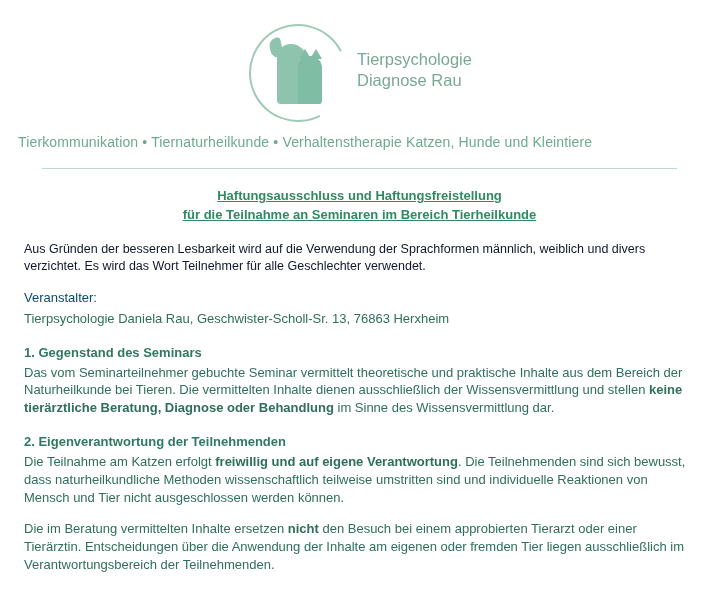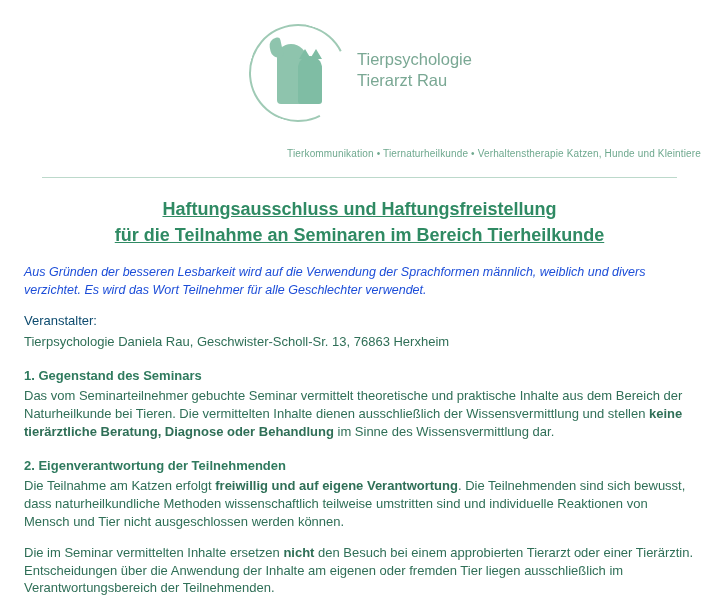--- a/index.html
+++ b/index.html
@@ -119,59 +119,57 @@
     line-height: 1.25;
     color: #7aa894;
     font-size: 16.5px;
     padding-bottom: 8px;
   }
   .logo-text .l1 { display: block; }
   .logo-text .l2 { display: block; }
 
   
   .tagline {
-    text-align: right;
+    text-align: left;
     color: #6fa98f;
-    font-size: 10px;
+    font-size: 14px;
     letter-spacing: 0.15px;
-    margin-top: 14px;
   }
   .rule {
     border-top: 1px solid #bcd9cb;
     margin: 18px 24px 0 24px;
     height: 0;
   }
 
   
   .title {
     text-align: center;
     margin-top: 18px;
-    font-size: 18px;
+    font-size: 13px;
     font-weight: bold;
     color: #2f8a63;
     line-height: 1.45;
   }
   .title span {
     text-decoration: underline;
     display: block;
   }
 
   
   .content {
     margin-top: 16px;
     padding: 0 6px;
     font-size: 13px;
     line-height: 1.38;
     color: #2f6f57;
   }
   .note {
-    color: #1d4ed8;
+    color: #0f172a;
     font-size: 12.5px;
     line-height: 1.4;
-    font-style: italic;
   }
   .lbl {
     font-weight: normal;
     margin-top: 13px;
     color: #0c4a6e;
   }
   .plain {
     margin-top: 3px;
   }
   .sec-head {
@@ -193,21 +191,21 @@
 
   <div class="logo-block">
     <div class="logo-wrap">
       <div class="logo-circle">
         <div class="ring"></div>
         <div class="dog"></div>
         <div class="cat"></div>
       </div>
       <div class="logo-text">
         <span class="l1">Tierpsychologie</span>
-        <span class="l2">Tierarzt Rau</span>
+        <span class="l2">Diagnose Rau</span>
       </div>
     </div>
   </div>
 
   <div class="tagline">Tierkommunikation • Tiernaturheilkunde • Verhaltenstherapie Katzen, Hunde und Kleintiere</div>
 
   <div class="rule"></div>
 
   <div class="title">
     <span>Haftungsausschluss und Haftungsfreistellung</span>
@@ -224,17 +222,17 @@
     <div class="sec-head">1. Gegenstand des Seminars</div>
     <div class="para">
       <span>Das vom Seminarteilnehmer gebuchte Seminar vermittelt theoretische und praktische Inhalte aus dem Bereich der Naturheilkunde bei Tieren. Die vermittelten Inhalte dienen ausschließlich der Wissensvermittlung und stellen </span><b>keine tierärztliche Beratung, Diagnose oder Behandlung</b><span> im Sinne des Wissensvermittlung dar.</span>
     </div>
 
     <div class="sec-head">2. Eigenverantwortung der Teilnehmenden</div>
     <div class="para">
       <span>Die Teilnahme am Katzen erfolgt </span><b>freiwillig und auf eigene Verantwortung</b><span>. Die Teilnehmenden sind sich bewusst, dass naturheilkundliche Methoden wissenschaftlich teilweise umstritten sind und individuelle Reaktionen von Mensch und Tier nicht ausgeschlossen werden können.</span>
     </div>
     <div class="para gap">
-      <span>Die im Seminar vermittelten Inhalte ersetzen </span><b>nicht</b><span> den Besuch bei einem approbierten Tierarzt oder einer Tierärztin. Entscheidungen über die Anwendung der Inhalte am eigenen oder fremden Tier liegen ausschließlich im Verantwortungsbereich der Teilnehmenden.</span>
+      <span>Die im Beratung vermittelten Inhalte ersetzen </span><b>nicht</b><span> den Besuch bei einem approbierten Tierarzt oder einer Tierärztin. Entscheidungen über die Anwendung der Inhalte am eigenen oder fremden Tier liegen ausschließlich im Verantwortungsbereich der Teilnehmenden.</span>
     </div>
 
   </div>
 </div>
 
 </body></html>

